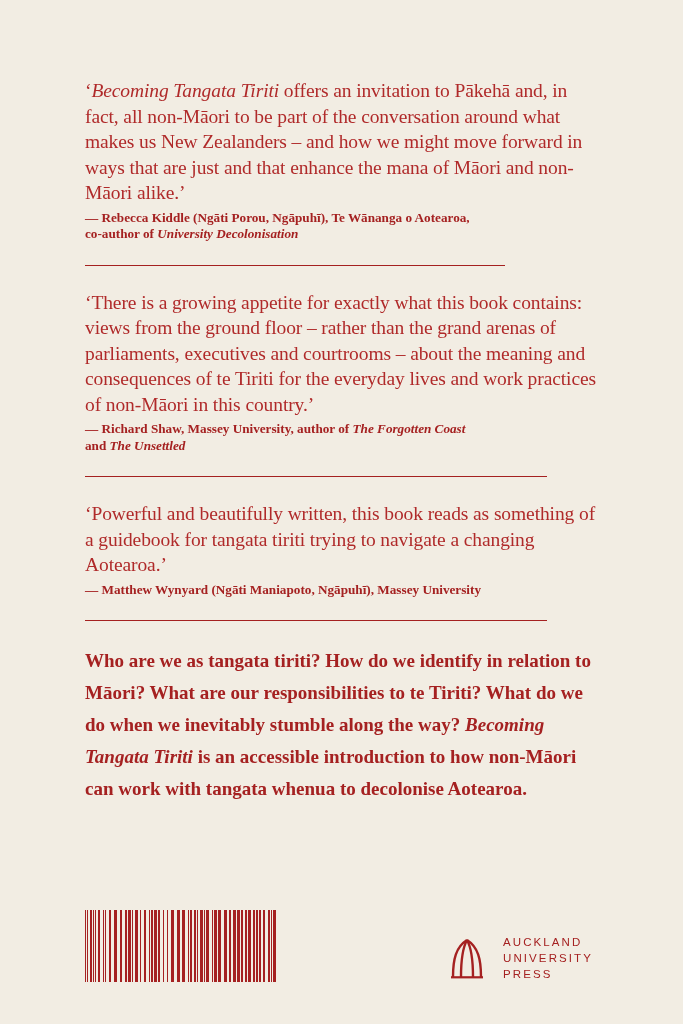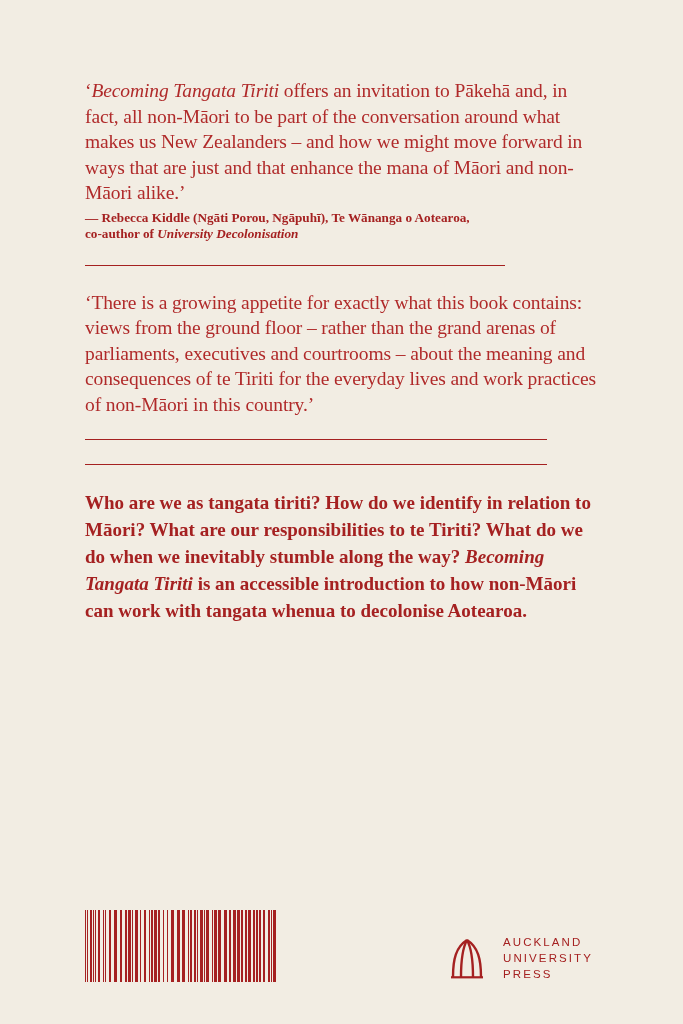--- a/index.html
+++ b/index.html
@@ -47,21 +47,21 @@
     border: none;
     border-top: 1.4px solid #a52121;
     width: 420px;
     margin: 22px 0 24px 0;
   }
   .rule.r2 { width: 462px; }
   .rule.r3 { width: 462px; }
 
   .summary {
     font-size: 19px;
-    line-height: 27px;
+    line-height: 32px;
     font-weight: bold;
     color: #a52121;
     margin-top: 8px;
   }
   .summary em { font-style: italic; }
 
   
   .footer {
     position: absolute;
     left: 85px;
@@ -117,23 +117,28 @@
 <div class="page">
 
   <div class="blurb-block">
     <div class="quote">‘<em>Becoming Tangata Tiriti</em> offers an invitation to Pākehā and, in fact, all non-Māori to be part of the conversation around what makes us New Zealanders – and how we might move forward in ways that are just and that enhance the mana of Māori and non-Māori alike.’</div>
     <div class="attrib">— Rebecca Kiddle (Ngāti Porou, Ngāpuhī), Te Wānanga o Aotearoa,<br>co-author of <em>University Decolonisation</em></div>
   </div>
   <hr class="rule r1">
 
   <div class="blurb-block">
     <div class="quote">‘There is a growing appetite for exactly what this book contains: views from the ground floor – rather than the grand arenas of parliaments, executives and courtrooms – about the meaning and consequences of te Tiriti for the everyday lives and work practices of non-Māori in this country.’</div>
+    <div class="attrib">— Richard Shaw, Massey University, author of <em>The Forgotten Coast</em><br>and <em>The Unsettled</em></div>
   </div>
   <hr class="rule r2">
 
+  <div class="blurb-block">
+    <div class="quote">‘Powerful and beautifully written, this book reads as something of a guidebook for tangata tiriti trying to navigate a changing Aotearoa.’</div>
+    <div class="attrib">— Matthew Wynyard (Ngāti Maniapoto, Ngāpuhī), Massey University</div>
+  </div>
   <hr class="rule r3">
 
   <div class="summary">Who are we as tangata tiriti? How do we identify in relation to Māori? What are our responsibilities to te Tiriti? What do we do when we inevitably stumble along the way? <em>Becoming Tangata Tiriti</em> is an accessible introduction to how non-Māori can work with tangata whenua to decolonise Aotearoa.</div>
 
   <div class="footer">
     <div class="barcode-wrap">
       <div class="bars" id="bars">
           <span style="width: 1px; height: 100%;"></span>
           <span style="width: 1px; background: transparent;"></span>
           <span style="width: 1px; height: 100%;"></span>

